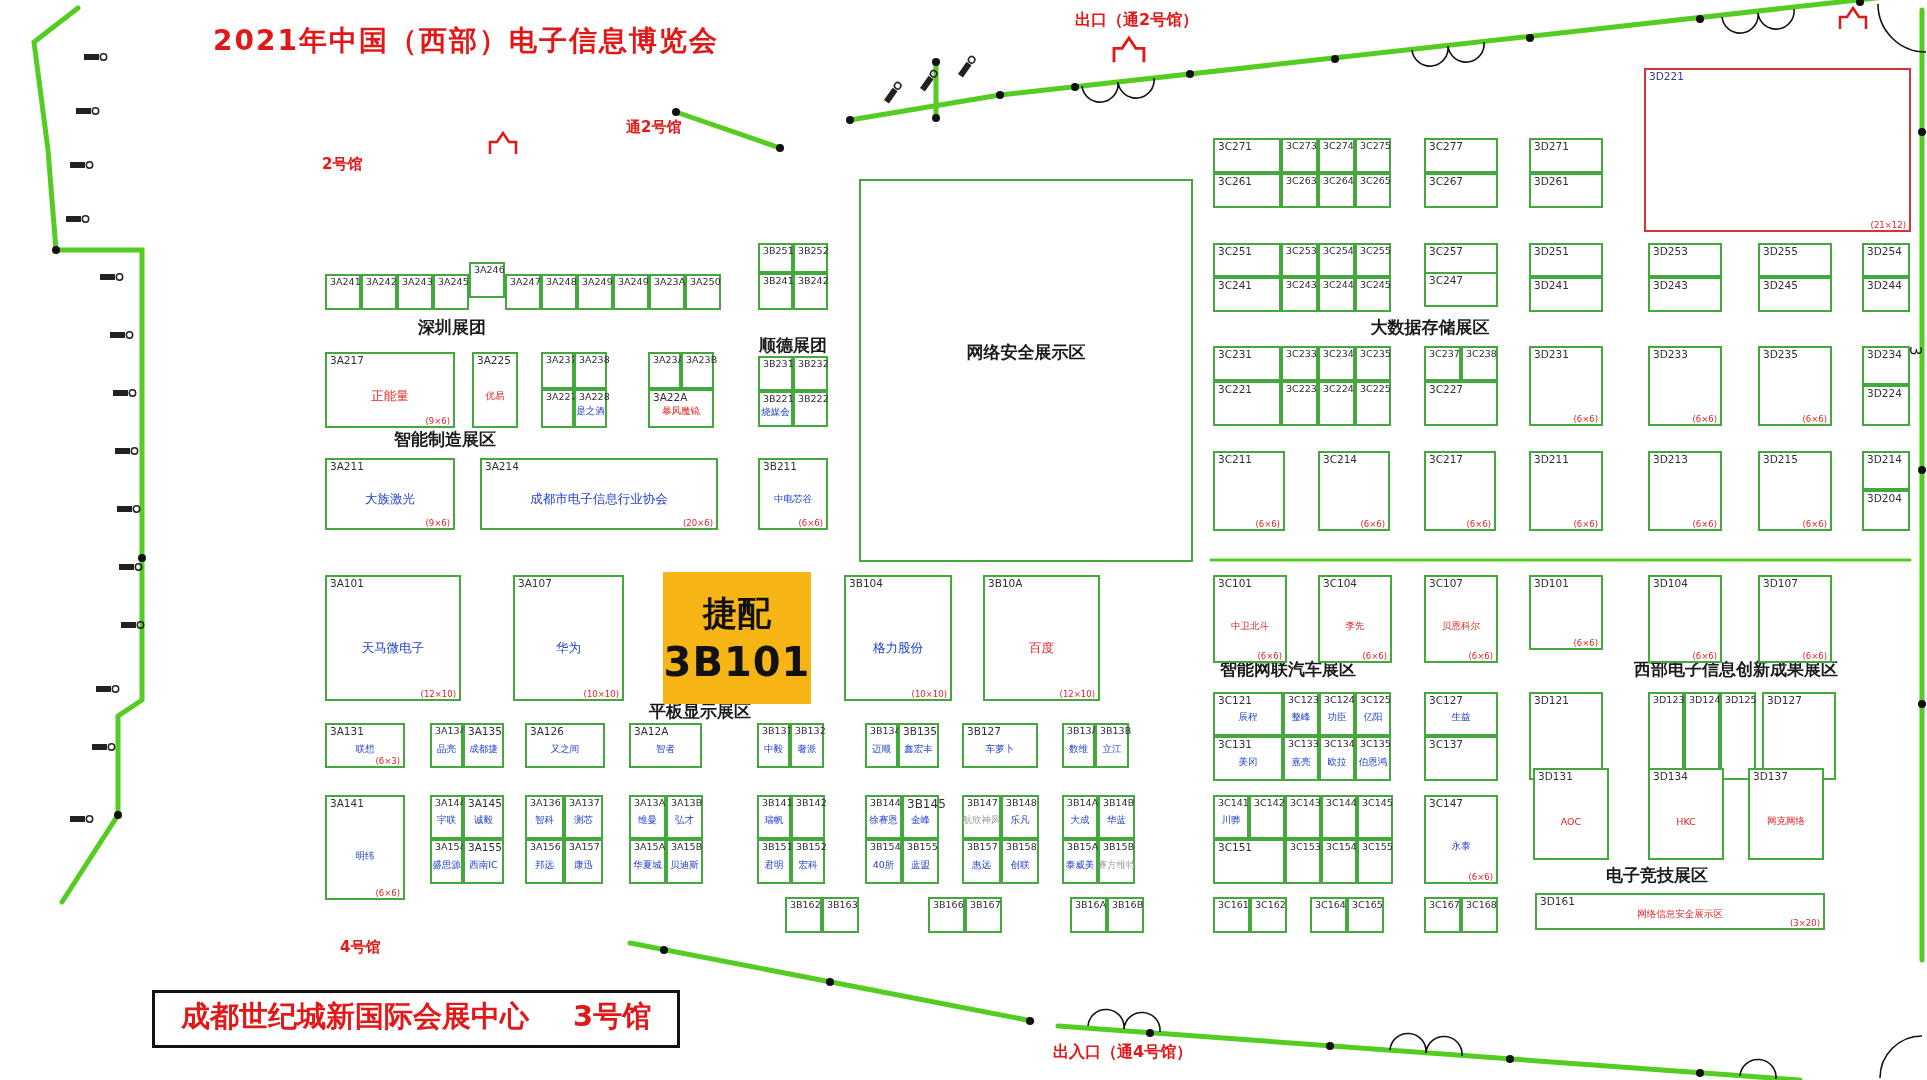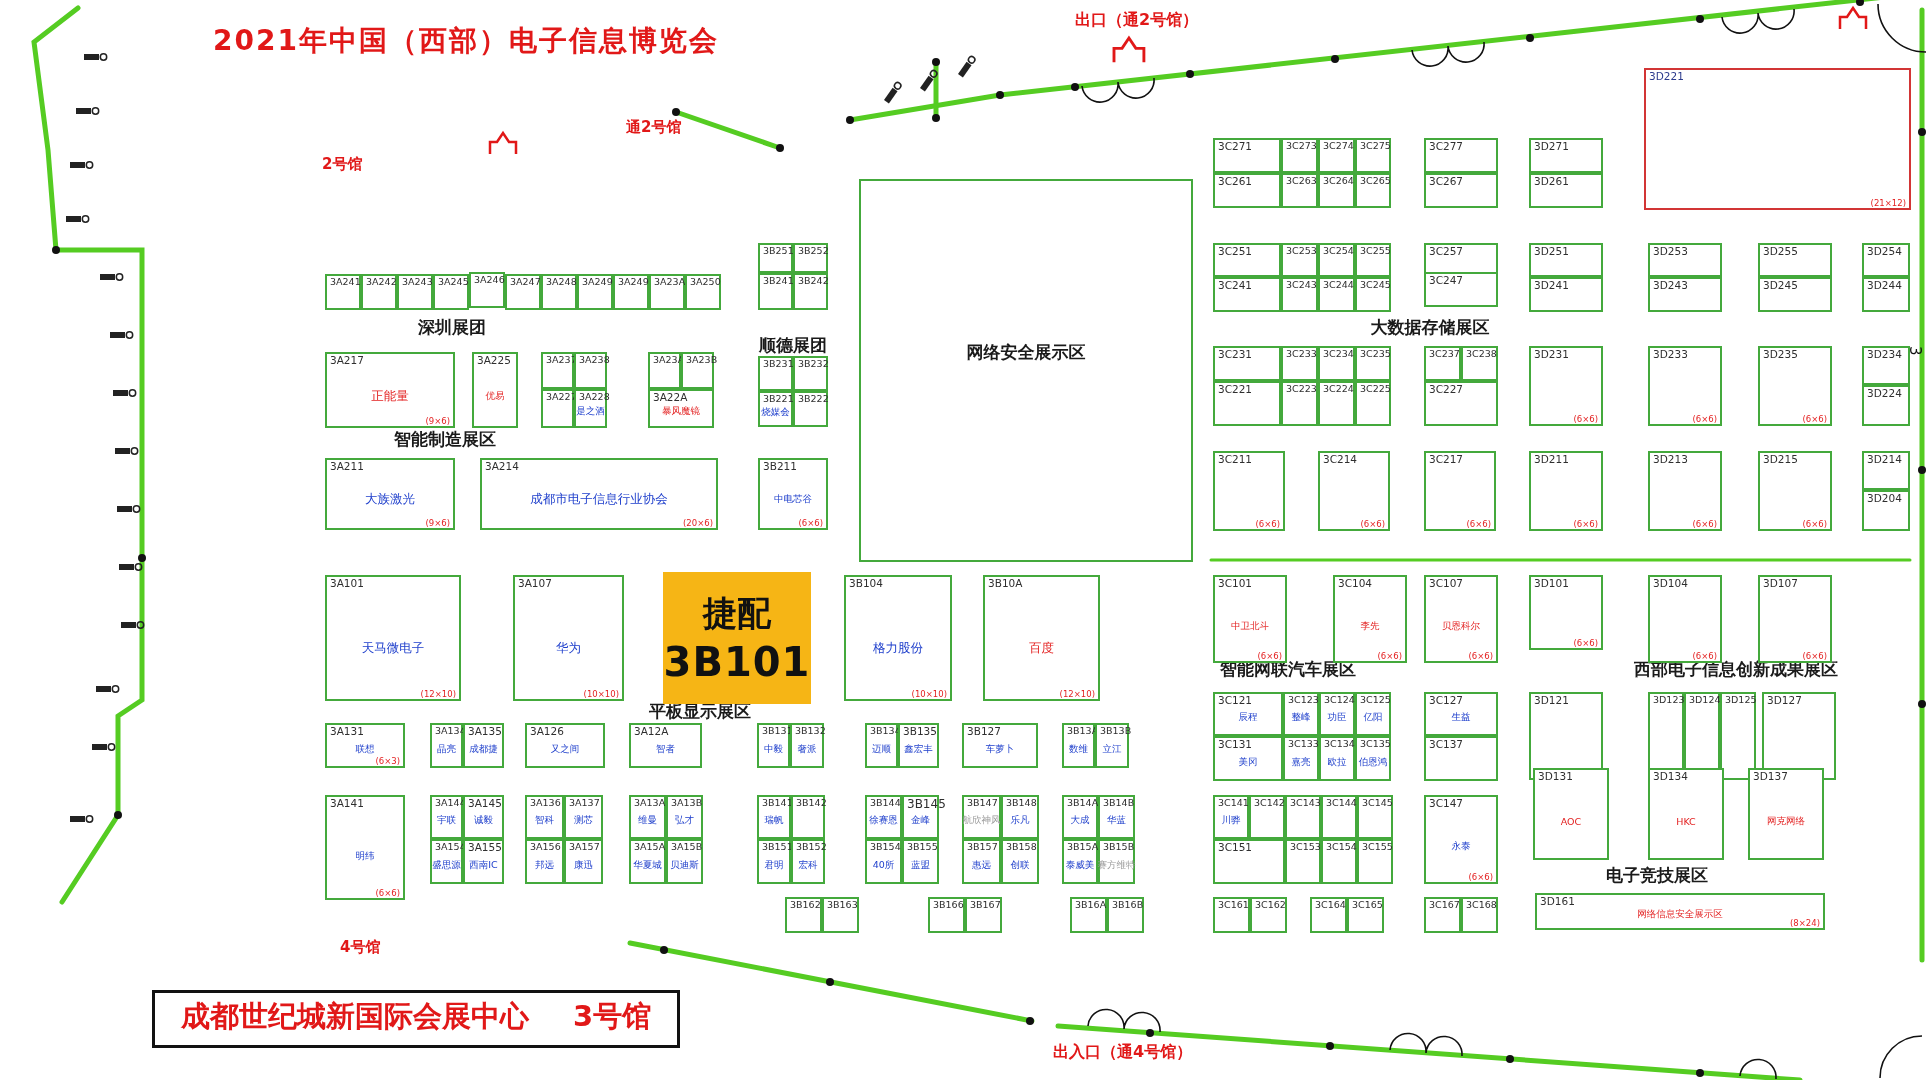--- a/index.html
+++ b/index.html
@@ -147,21 +147,21 @@
       </div>
       <div class="booth" style="left: 361px; top: 274px; width: 36px; height: 36px;">
         <span class="bid" style="font-size: 9.5px;">3A242</span>
       </div>
       <div class="booth" style="left: 397px; top: 274px; width: 36px; height: 36px;">
         <span class="bid" style="font-size: 9.5px;">3A243</span>
       </div>
       <div class="booth" style="left: 433px; top: 274px; width: 36px; height: 36px;">
         <span class="bid" style="font-size: 9.5px;">3A245</span>
       </div>
-      <div class="booth" style="left: 469px; top: 272px; width: 36px; height: 36px;">
+      <div class="booth" style="left: 469px; top: 262px; width: 36px; height: 36px;">
         <span class="bid" style="font-size: 9.5px;">3A246</span>
       </div>
       <div class="booth" style="left: 505px; top: 274px; width: 36px; height: 36px;">
         <span class="bid" style="font-size: 9.5px;">3A247</span>
       </div>
       <div class="booth" style="left: 541px; top: 274px; width: 36px; height: 36px;">
         <span class="bid" style="font-size: 9.5px;">3A248</span>
       </div>
       <div class="booth" style="left: 577px; top: 274px; width: 36px; height: 36px;">
         <span class="bid" style="font-size: 9.5px;">3A249</span>
@@ -486,21 +486,21 @@
       </div>
       <div class="booth" style="left: 1424px; top: 173px; width: 74px; height: 35px;">
         <span class="bid" style="font-size: 10.5px;">3C267</span>
       </div>
       <div class="booth" style="left: 1529px; top: 138px; width: 74px; height: 35px;">
         <span class="bid" style="font-size: 10.5px;">3D271</span>
       </div>
       <div class="booth" style="left: 1529px; top: 173px; width: 74px; height: 35px;">
         <span class="bid" style="font-size: 10.5px;">3D261</span>
       </div>
-      <div class="booth rb" style="left: 1644px; top: 68px; width: 267px; height: 142px;">
+      <div class="booth rb" style="left: 1644px; top: 68px; width: 267px; height: 164px;">
         <span class="bid" style="font-size: 10.5px;">3D221</span>
         <span class="bsize">(21×12)</span>
       </div>
       <div class="booth" style="left: 1213px; top: 243px; width: 68px; height: 34px;">
         <span class="bid" style="font-size: 10.5px;">3C251</span>
       </div>
       <div class="booth" style="left: 1281px; top: 243px; width: 37px; height: 34px;">
         <span class="bid" style="font-size: 9.5px;">3C253</span>
       </div>
       <div class="booth" style="left: 1318px; top: 243px; width: 37px; height: 34px;">
@@ -630,21 +630,21 @@
         <span class="bid" style="font-size: 10.5px;">3D214</span>
       </div>
       <div class="booth" style="left: 1862px; top: 490px; width: 48px; height: 41px;">
         <span class="bid" style="font-size: 10.5px;">3D204</span>
       </div>
       <div class="booth" style="left: 1213px; top: 575px; width: 74px; height: 88px;">
         <span class="bid" style="font-size: 10.5px;">3C101</span>
         <span class="bname" style="color: rgb(227, 34, 34); font-size: 9.5px;">中卫北斗</span>
         <span class="bsize">(6×6)</span>
       </div>
-      <div class="booth" style="left: 1318px; top: 575px; width: 74px; height: 88px; margin-left: 15px;">
+      <div class="booth" style="left: 1318px; top: 575px; width: 74px; height: 88px;">
         <span class="bid" style="font-size: 10.5px;">3C104</span>
         <span class="bname" style="color: rgb(227, 34, 34); font-size: 9.5px;">李先</span>
         <span class="bsize">(6×6)</span>
       </div>
       <div class="booth" style="left: 1424px; top: 575px; width: 74px; height: 88px;">
         <span class="bid" style="font-size: 10.5px;">3C107</span>
         <span class="bname" style="color: rgb(227, 34, 34); font-size: 9.5px;">贝恩科尔</span>
         <span class="bsize">(6×6)</span>
       </div>
       <div class="booth" style="left: 1529px; top: 575px; width: 74px; height: 75px;">
@@ -772,16 +772,16 @@
       </div>
       <div class="booth" style="left: 1424px; top: 897px; width: 37px; height: 36px;">
         <span class="bid" style="font-size: 9.5px;">3C167</span>
       </div>
       <div class="booth" style="left: 1461px; top: 897px; width: 37px; height: 36px;">
         <span class="bid" style="font-size: 9.5px;">3C168</span>
       </div>
       <div class="booth" style="left: 1535px; top: 893px; width: 290px; height: 37px; padding-left: 14px;">
         <span class="bid" style="font-size: 10.5px;">3D161</span>
         <span class="bname" style="color: rgb(227, 34, 34); font-size: 9.5px;">网络信息安全展示区</span>
-        <span class="bsize">(8×24)</span>
+        <span class="bsize">(3×20)</span>
       </div>
     </div>
 </div>
 
 </body></html>

